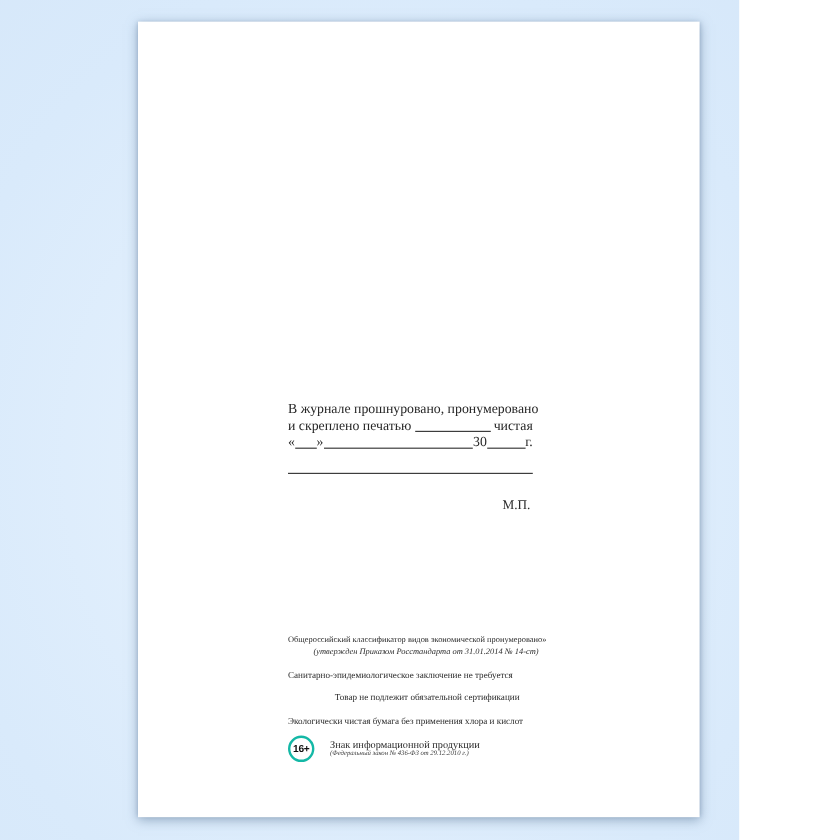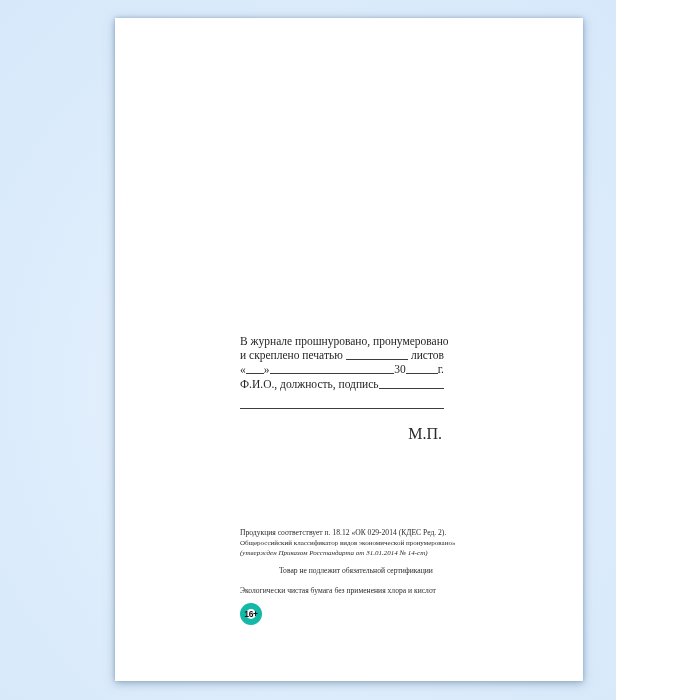--- a/index.html
+++ b/index.html
@@ -29,36 +29,36 @@
     display: inline-block;
     border-bottom: 1px solid #3d3d3d;
     height: 12px; align-self: flex-start;
   }
   .fill { flex: 1 1 auto; }
   .w18 { width: 18px; }
   .w32 { width: 32px; }
   .fullline { width: 100%; height: 13px; margin-top: 5px; }
   .mp {
     margin-top: 15px; text-align: right; padding-right: 2px;
-    font-size: 16px; color: #2c2c2c;
+    font-size: 11px; color: #2c2c2c;
   }
   
   .footer {
     position: absolute; left: 125px; top: 510px; width: 230px;
     color: #2a2a2a; white-space: nowrap;
   }
   .f-l1 { font-size: 7.6px; line-height: 10px; }
   .f-l2 { font-size: 7.0px; line-height: 10px; }
-  .f-l3 { font-size: 7.0px; line-height: 10px; font-style: italic; }
+  .f-l3 { font-size: 7.0px; line-height: 10px; font-style: italic; text-align: center; }
   .note1 { margin-top: 10px; font-size: 7.6px; line-height: 10px; }
   .note2 { margin-top: 8px;  font-size: 7.6px; line-height: 10px; padding-left: 2px; text-align: center; }
   .note3 { margin-top: 10px; font-size: 7.6px; line-height: 10px; }
   .age-row { margin-top: 7px; display: flex; align-items: flex-start; }
   .age-circle {
-    width: 22px; height: 22px; border: 6px solid #14b8a6; border-radius: 50%;
+    width: 22px; height: 22px; border: 2px solid #14b8a6; border-radius: 50%;
     display: flex; align-items: center; justify-content: center;
     font-size: 8.5px; font-weight: bold; letter-spacing: -0.3px; color: #111;
     font-family: "Liberation Sans", "DejaVu Sans", sans-serif;
     flex: 0 0 auto;
   }
   .age-texts { margin-left: 13px; padding-top: 2px; }
   .age-label { font-size: 8.6px; line-height: 10px; color: #2a2a2a; }
   .age-law { font-size: 5.6px; line-height: 7px; font-style: italic; color: #3a3a3a; }
 </style>
 </head>
@@ -67,44 +67,44 @@
 <div class="bg">
   <div class="sheet">
 
     <div class="binding">
       <div class="bl">
         <span>В журнале прошнуровано, пронумеровано</span>
       </div>
       <div class="bl row">
         <span>и скреплено печатью </span>
         <span class="blank fill"></span>
-        <span> листов</span>
+        <span> чистая</span>
       </div>
       <div class="bl row">
         <span>«</span>
         <span class="blank w18"></span>
         <span>»</span>
         <span class="blank fill"></span>
         <span>30</span>
         <span class="blank w32"></span>
         <span>г.</span>
       </div>
-      <div class="bl row">
-        <span>Ф.И.О., должность, подпись</span>
-        <span class="blank fill"></span>
-      </div>
       <div class="blank fullline"></div>
       <div class="mp">М.П.</div>
     </div>
 
     <div class="footer">
-      <div class="f-l1">Продукция соответствует п. 18.12 «ОК 029-2014 (КДЕС Ред. 2).</div>
       <div class="f-l2">Общероссийский классификатор видов экономической пронумеровано»</div>
       <div class="f-l3">(утвержден Приказом Росстандарта от 31.01.2014 № 14-ст)</div>
+      <div class="note1">Санитарно-эпидемиологическое заключение не требуется</div>
       <div class="note2">Товар не подлежит обязательной сертификации</div>
       <div class="note3">Экологически чистая бумага без применения хлора и кислот</div>
       <div class="age-row">
         <div class="age-circle">16+</div>
+        <div class="age-texts">
+          <div class="age-label">Знак информационной продукции</div>
+          <div class="age-law">(Федеральный закон № 436-ФЗ от 29.12.2010 г.)</div>
+        </div>
       </div>
     </div>
 
   </div>
 </div>
 
 </body></html>

